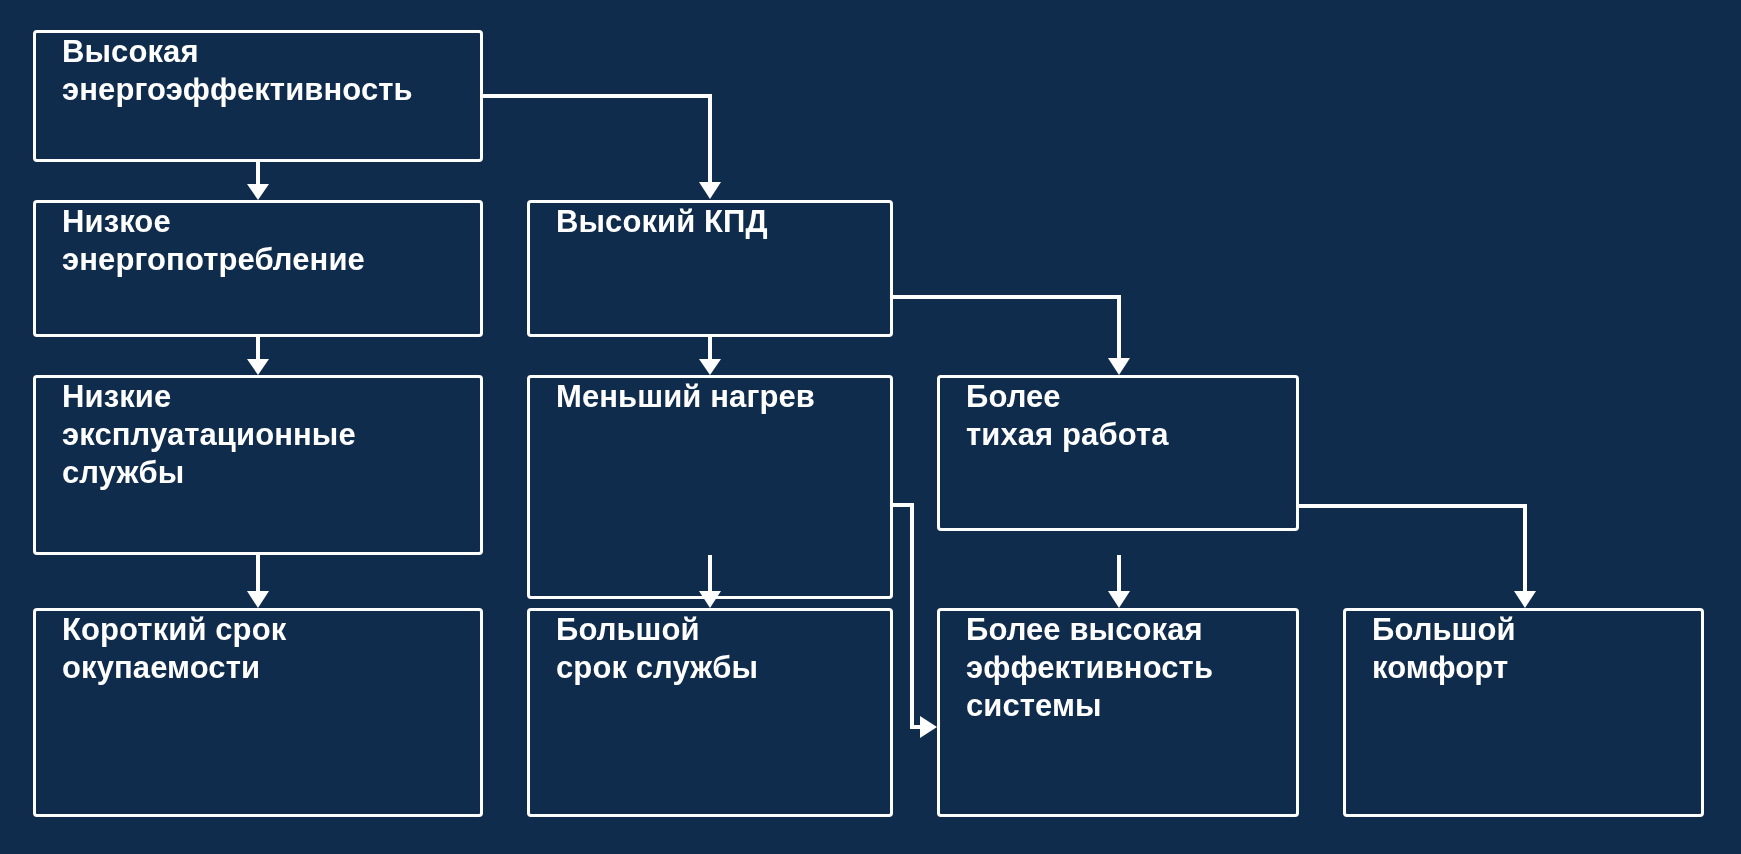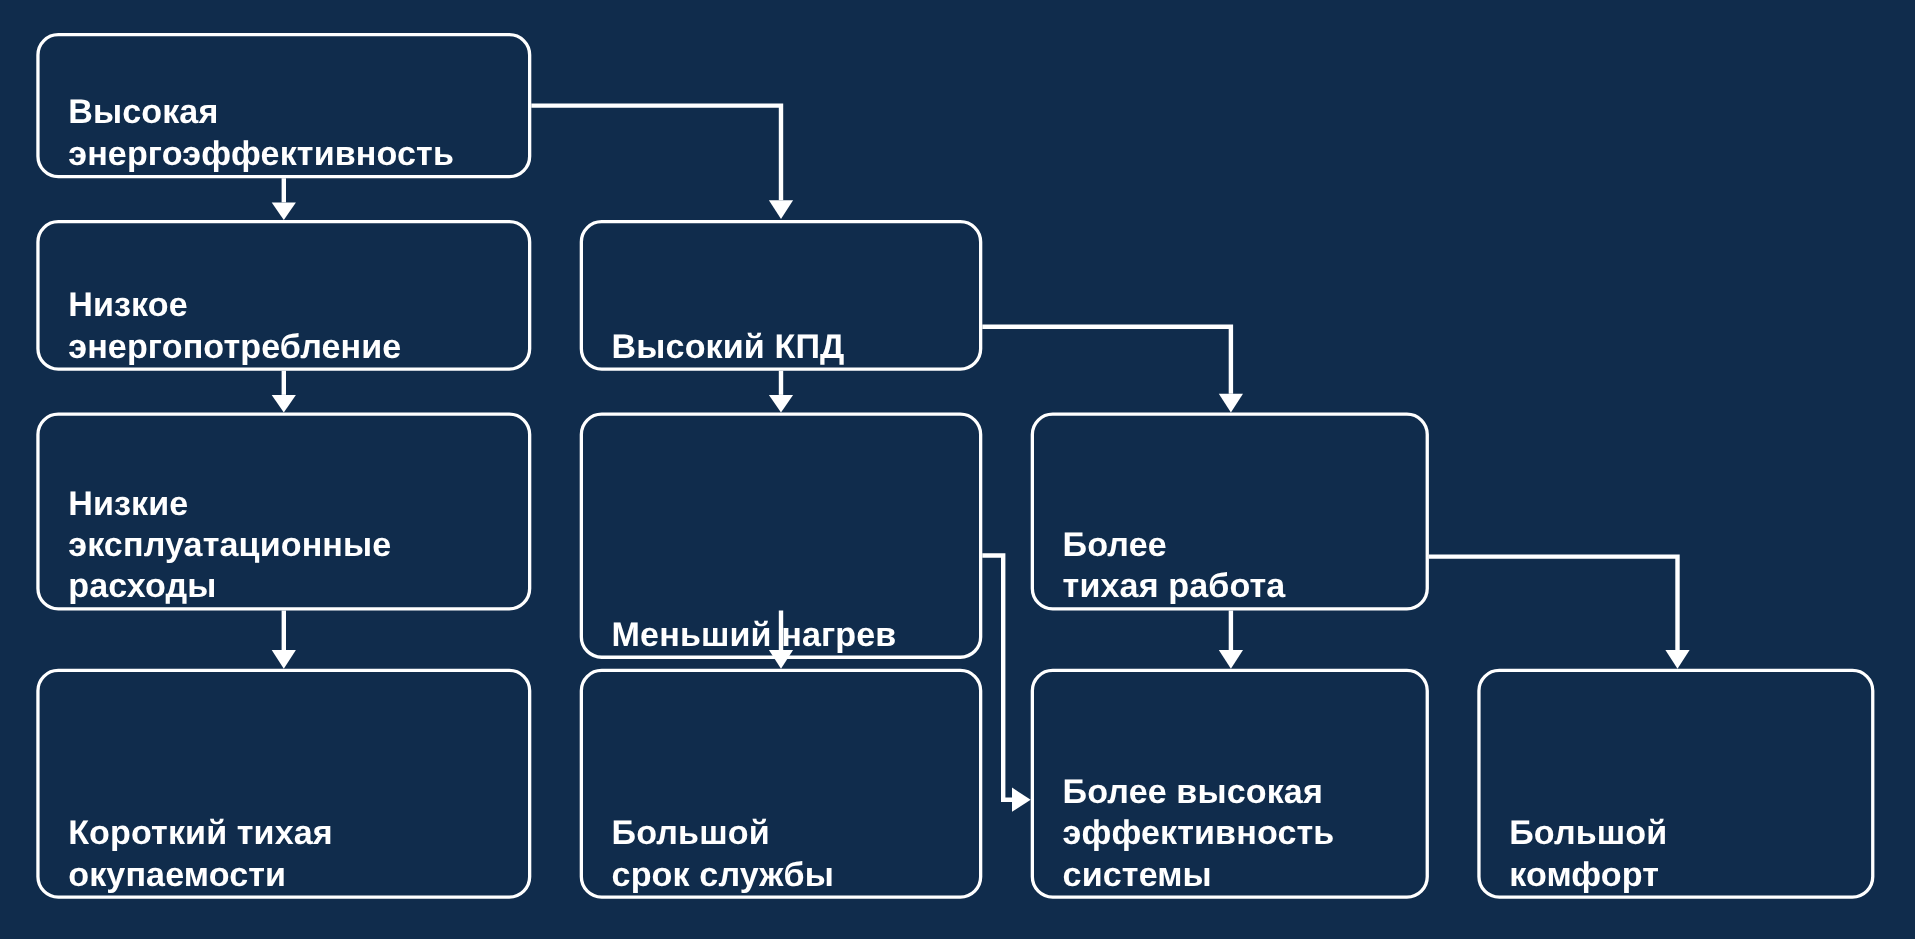--- a/index.html
+++ b/index.html
@@ -21,24 +21,24 @@
     left: 0;
     top: 0;
     width: 1741px;
     height: 854px;
     pointer-events: none;
   }
   .node {
     position: absolute;
     box-sizing: border-box;
     border: 3px solid #ffffff;
-    border-radius: 20px;
+    border-radius: 4px;
     background: transparent;
     display: flex;
-    align-items: flex-end;
+    align-items: flex-start;
     padding: 0 26px;
     z-index: 2;
   }
   .node-label {
     color: #ffffff;
     font-weight: bold;
     font-size: 31px;
     line-height: 1.22;
     letter-spacing: 0.1px;
     white-space: pre-line;
@@ -121,34 +121,34 @@
   </div>
 
   <div class="node" style="left:33px; top:200px; width:450px; height:137px;">
     <span class="node-label">Низкое
 энергопотребление</span>
   </div>
 
   <div class="node" style="left:33px; top:375px; width:450px; height:180px;">
     <span class="node-label">Низкие
 эксплуатационные
-расходы</span>
+службы</span>
   </div>
 
   <div class="node" style="left:527px; top:375px; width:366px; height:224px;">
     <span class="node-label">Меньший нагрев</span>
   </div>
 
-  <div class="node" style="left:937px; top:375px; width:362px; height:180px;">
+  <div class="node" style="left:937px; top:375px; width:362px; height:156px;">
     <span class="node-label">Более
 тихая работа</span>
   </div>
 
   <div class="node" style="left:33px; top:608px; width:450px; height:209px;">
-    <span class="node-label">Короткий тихая
+    <span class="node-label">Короткий срок
 окупаемости</span>
   </div>
 
   <div class="node" style="left:527px; top:608px; width:366px; height:209px;">
     <span class="node-label">Большой
 срок службы</span>
   </div>
 
   <div class="node" style="left:937px; top:608px; width:362px; height:209px;">
     <span class="node-label">Более высокая

